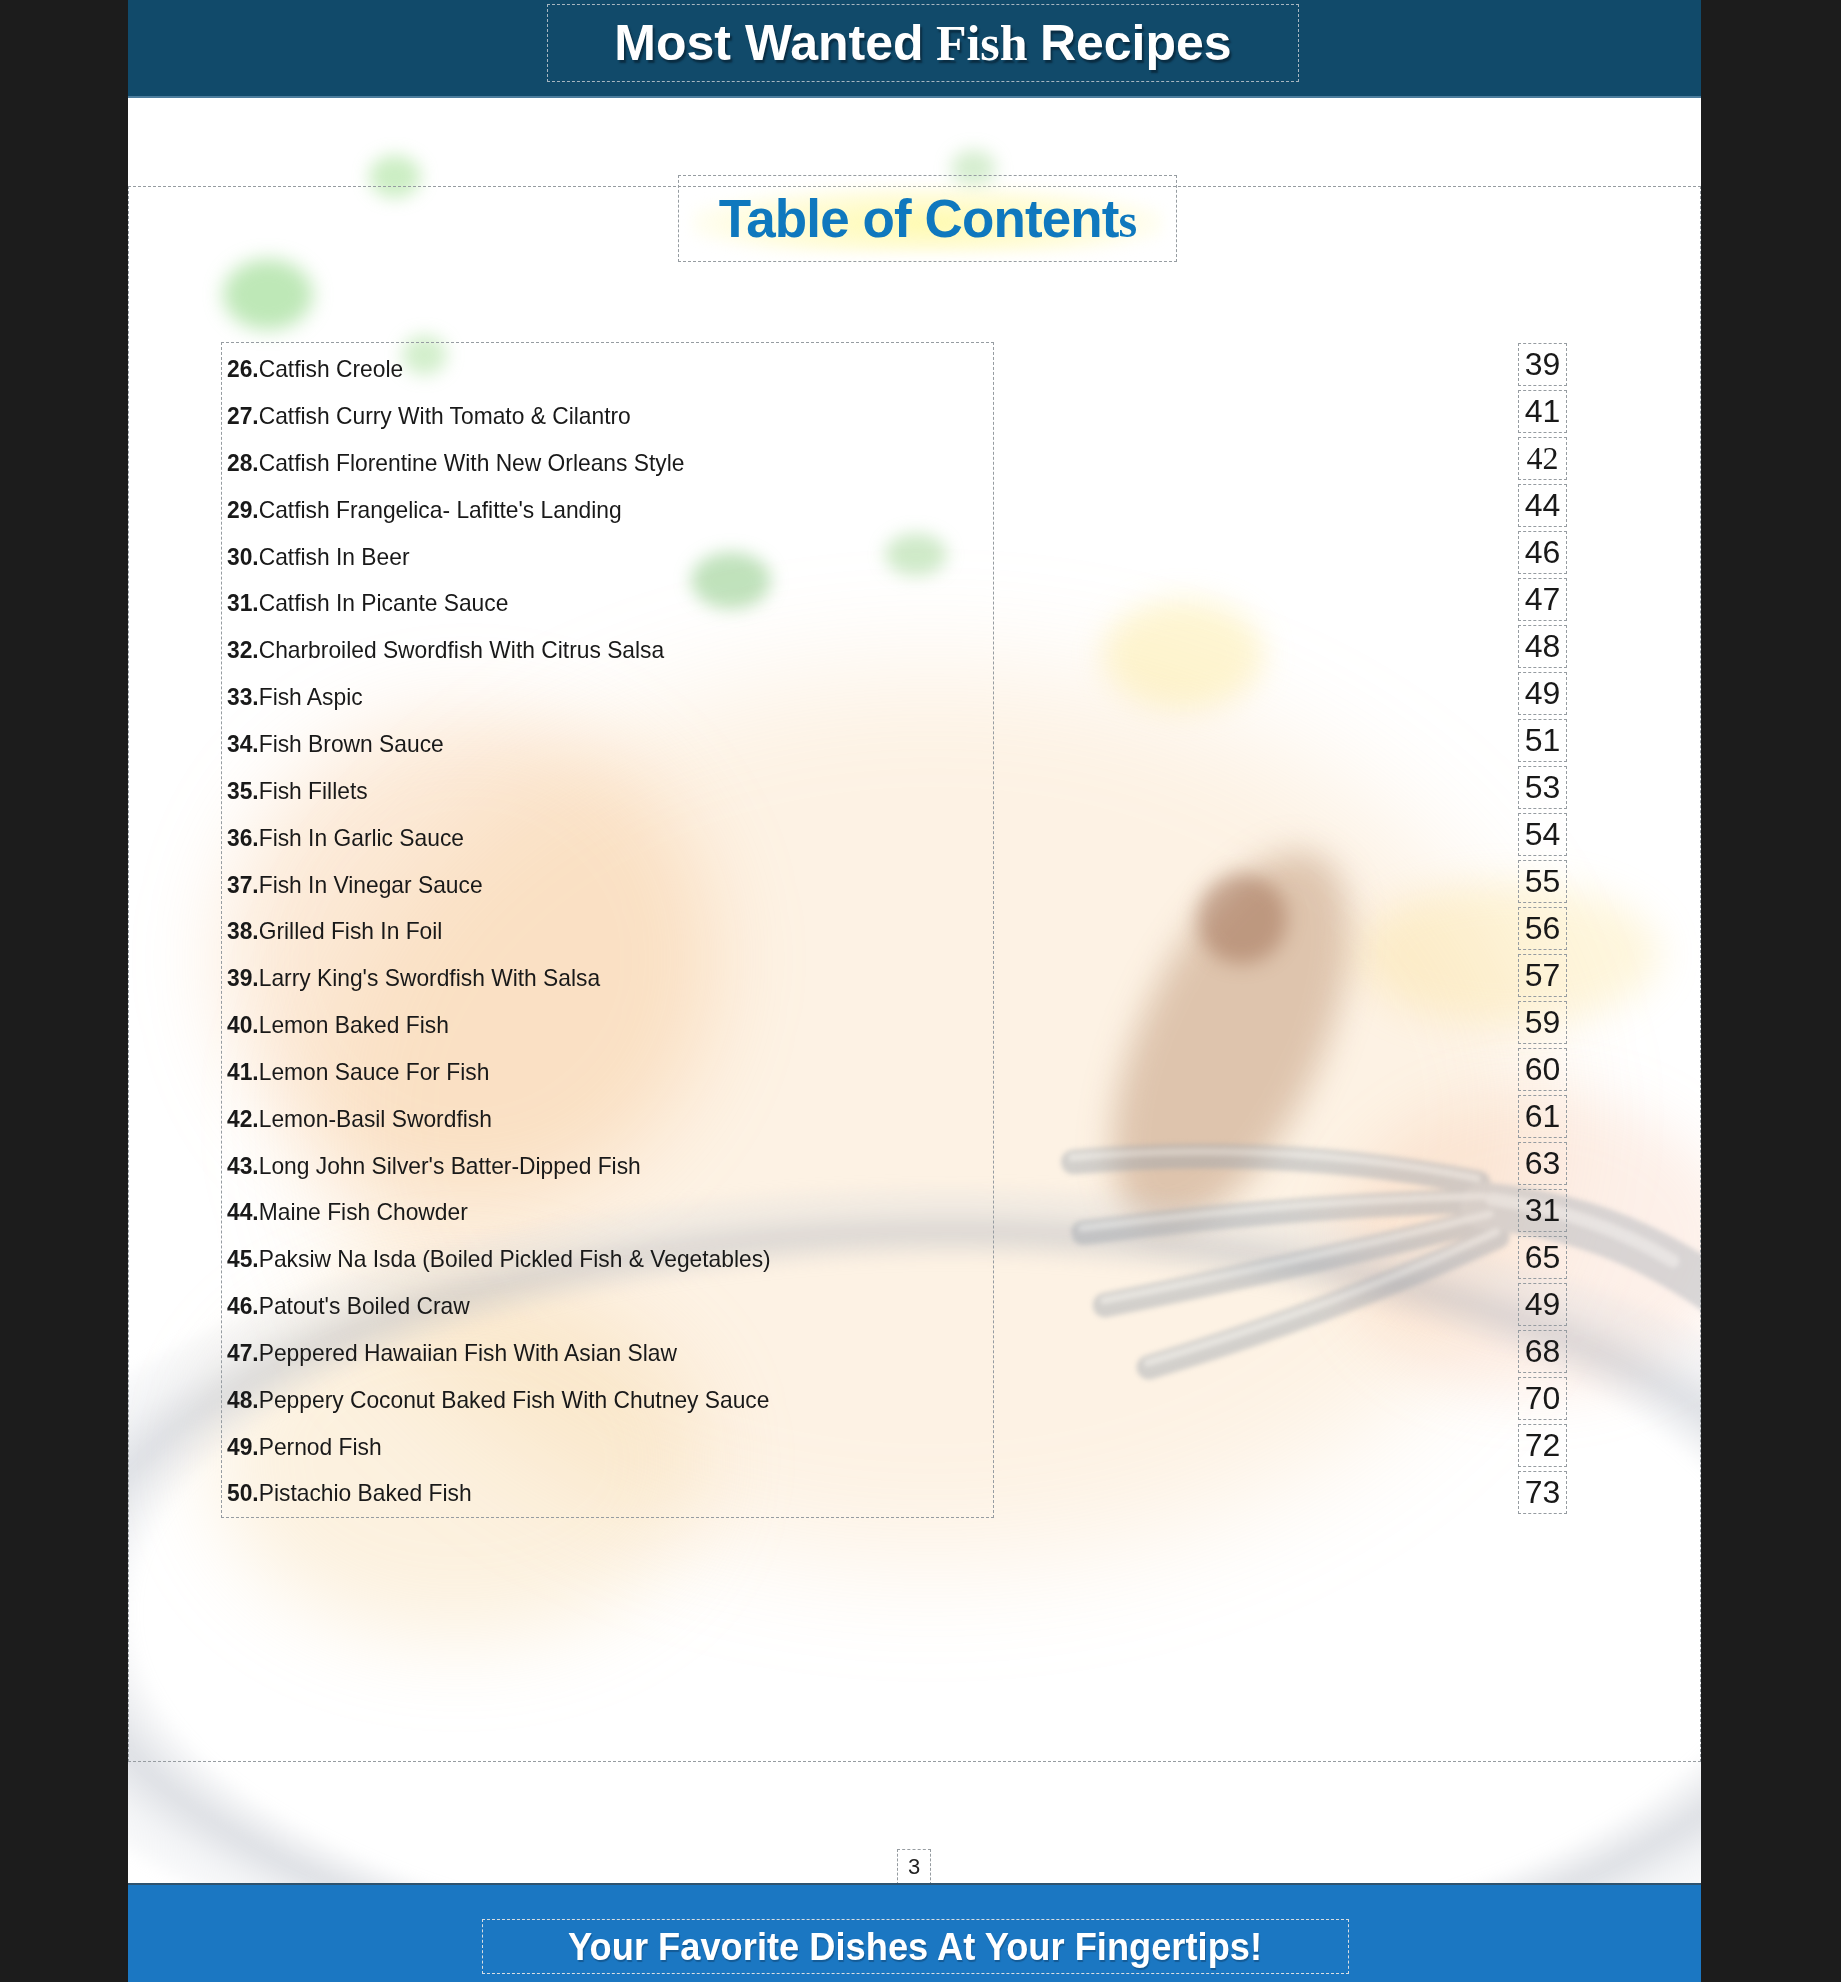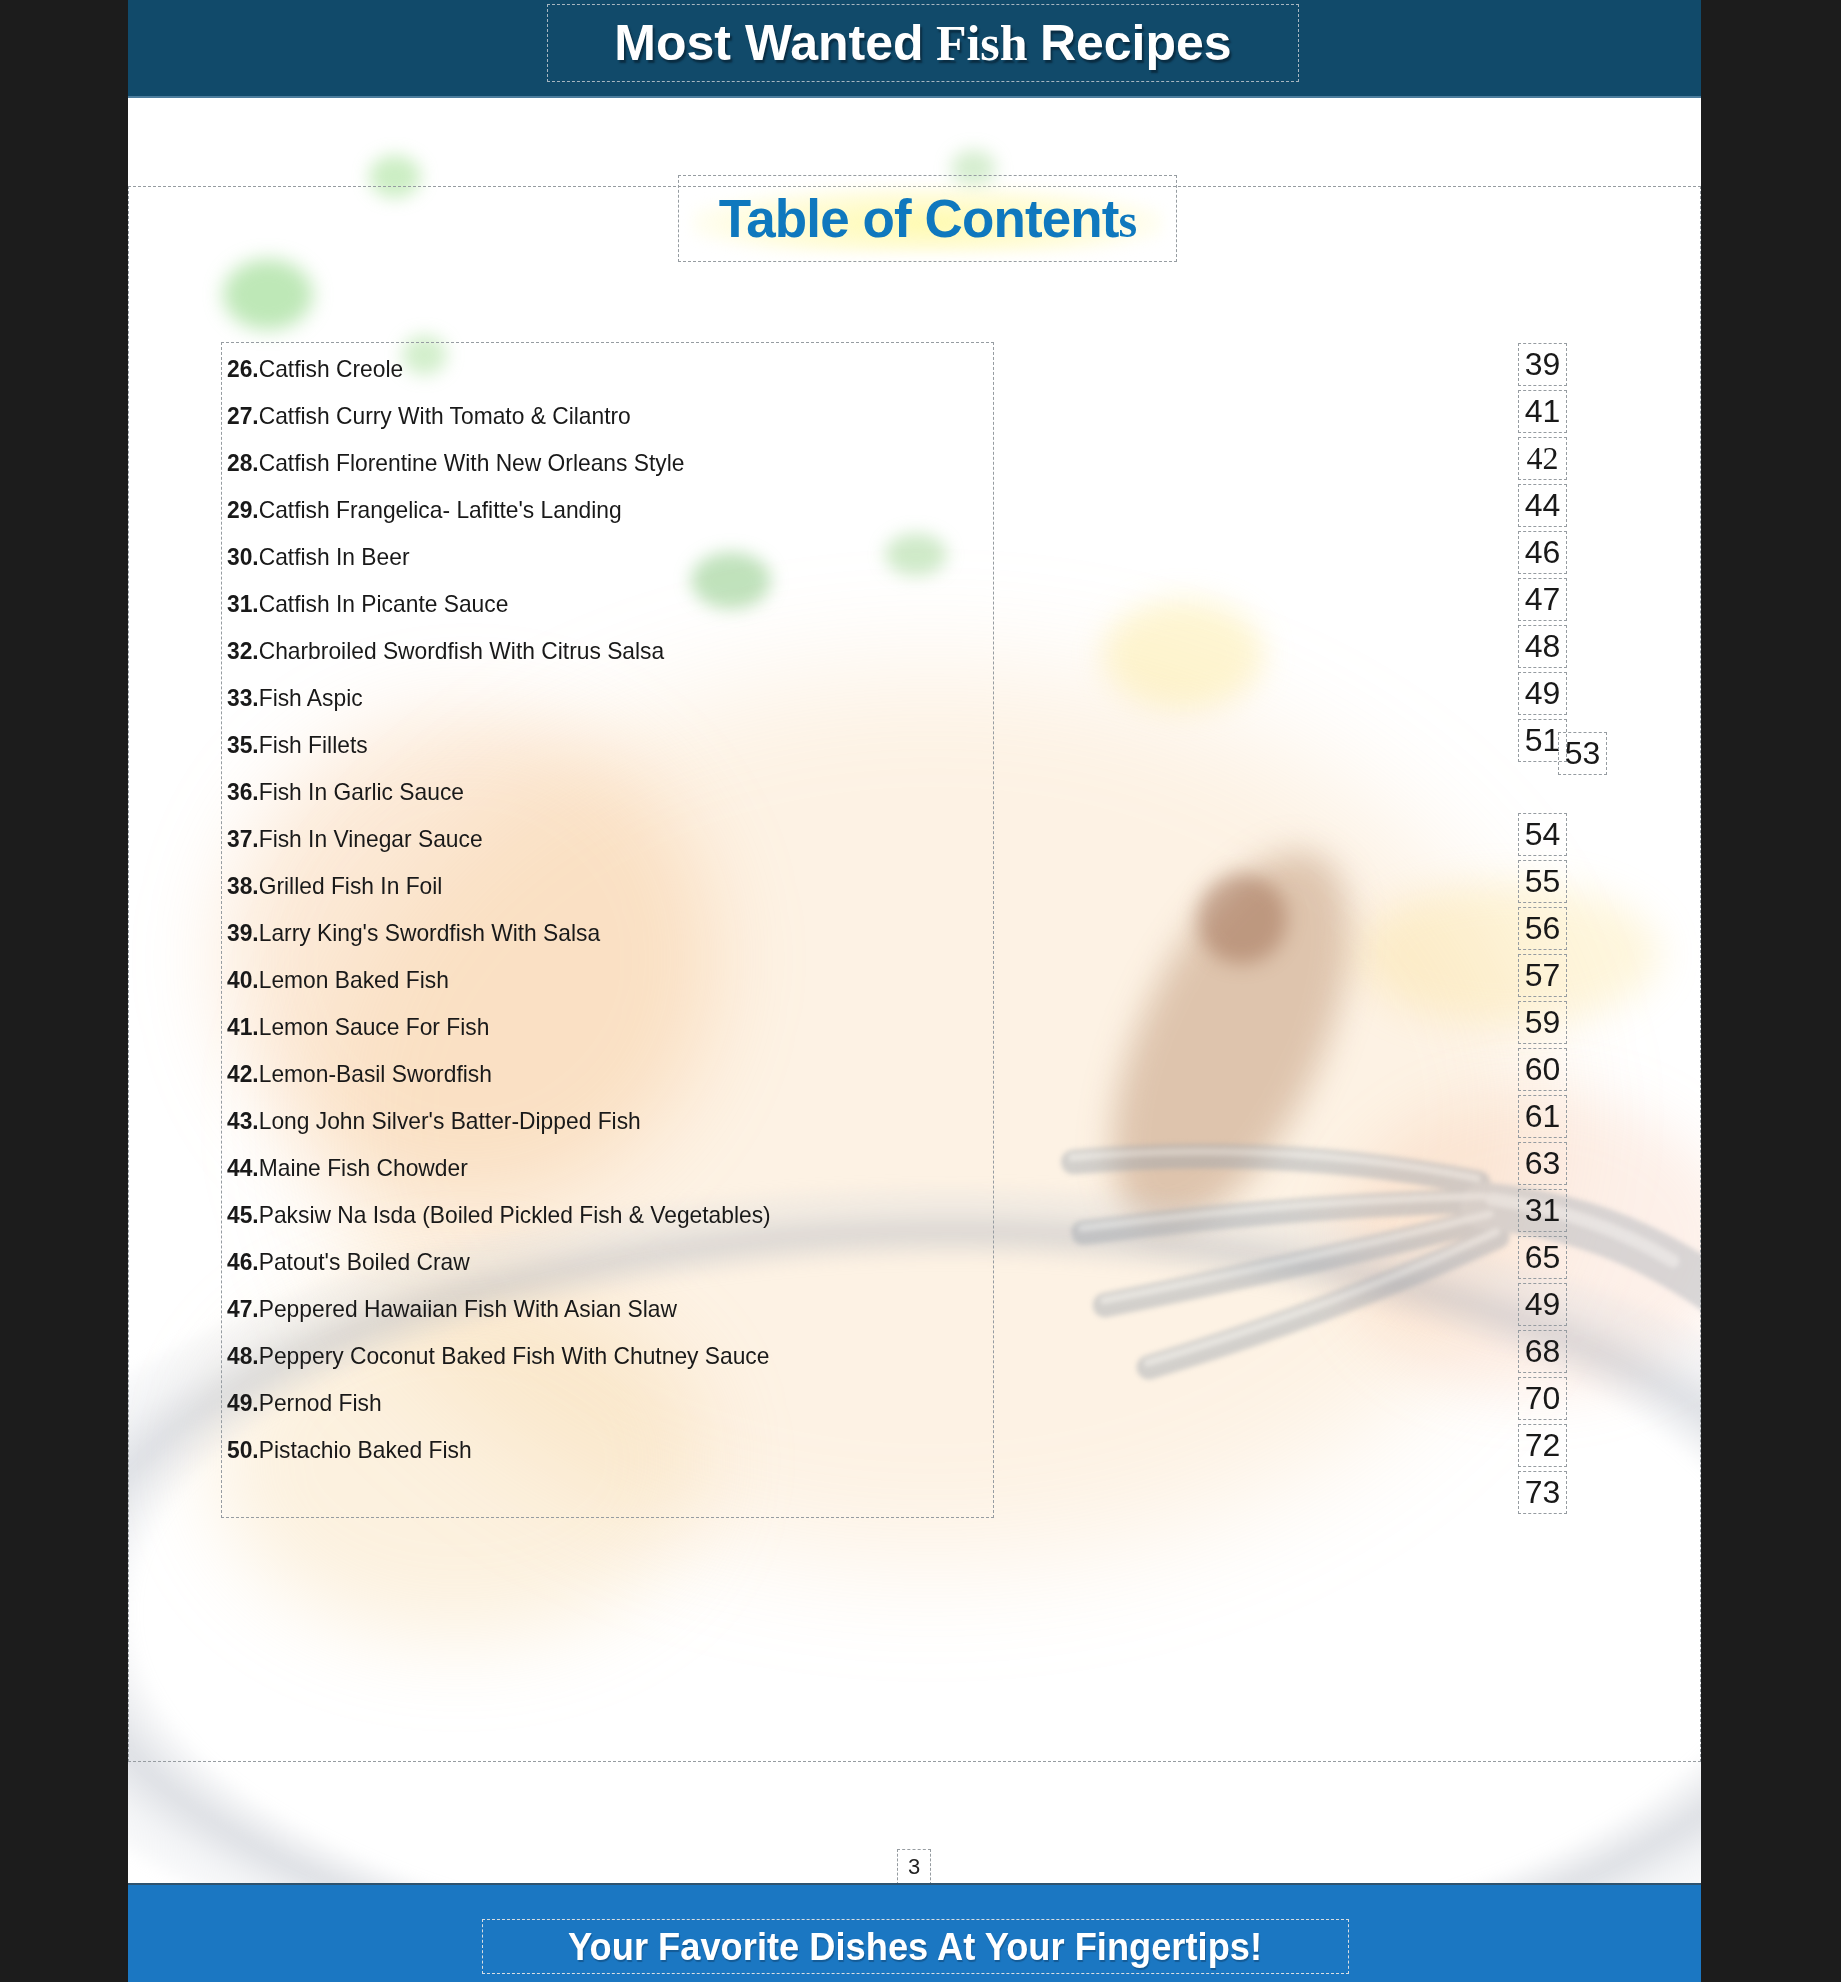--- a/index.html
+++ b/index.html
@@ -128,20 +128,23 @@
       <div class="toc-row">
         <span class="inner"><span class="toc-num">31.</span><span>Catfish In Picante Sauce</span></span>
       </div>
       <div class="toc-row">
         <span class="inner"><span class="toc-num">32.</span><span>Charbroiled Swordfish With Citrus Salsa</span></span>
       </div>
       <div class="toc-row">
         <span class="inner"><span class="toc-num">33.</span><span>Fish Aspic</span></span>
       </div>
       <div class="toc-row">
+        <span class="inner"><span class="toc-num">34.</span><span>Fish Brown Sauce</span></span>
+      </div>
+      <div class="toc-row">
         <span class="inner"><span class="toc-num">35.</span><span>Fish Fillets</span></span>
       </div>
       <div class="toc-row">
         <span class="inner"><span class="toc-num">36.</span><span>Fish In Garlic Sauce</span></span>
       </div>
       <div class="toc-row">
         <span class="inner"><span class="toc-num">37.</span><span>Fish In Vinegar Sauce</span></span>
       </div>
       <div class="toc-row">
         <span class="inner"><span class="toc-num">38.</span><span>Grilled Fish In Foil</span></span>
@@ -187,21 +190,21 @@
   <div id="page-col">
       <div class="page-box" style="top: 343px;">39</div>
       <div class="page-box" style="top: 390px;">41</div>
       <div class="page-box" style="top: 437px; font-family: Liberation Serif, serif;">42</div>
       <div class="page-box" style="top: 484px;">44</div>
       <div class="page-box" style="top: 531px;">46</div>
       <div class="page-box" style="top: 578px;">47</div>
       <div class="page-box" style="top: 625px;">48</div>
       <div class="page-box" style="top: 672px;">49</div>
       <div class="page-box" style="top: 719px;">51</div>
-      <div class="page-box" style="top: 732px; margin-left: 40px;">53</div>
+      <div class="page-box" style="top: 766px;">53</div>
       <div class="page-box" style="top: 813px;">54</div>
       <div class="page-box" style="top: 860px;">55</div>
       <div class="page-box" style="top: 907px;">56</div>
       <div class="page-box" style="top: 954px;">57</div>
       <div class="page-box" style="top: 1001px;">59</div>
       <div class="page-box" style="top: 1048px;">60</div>
       <div class="page-box" style="top: 1095px;">61</div>
       <div class="page-box" style="top: 1142px;">63</div>
       <div class="page-box" style="top: 1189px;">31</div>
       <div class="page-box" style="top: 1236px;">65</div>

